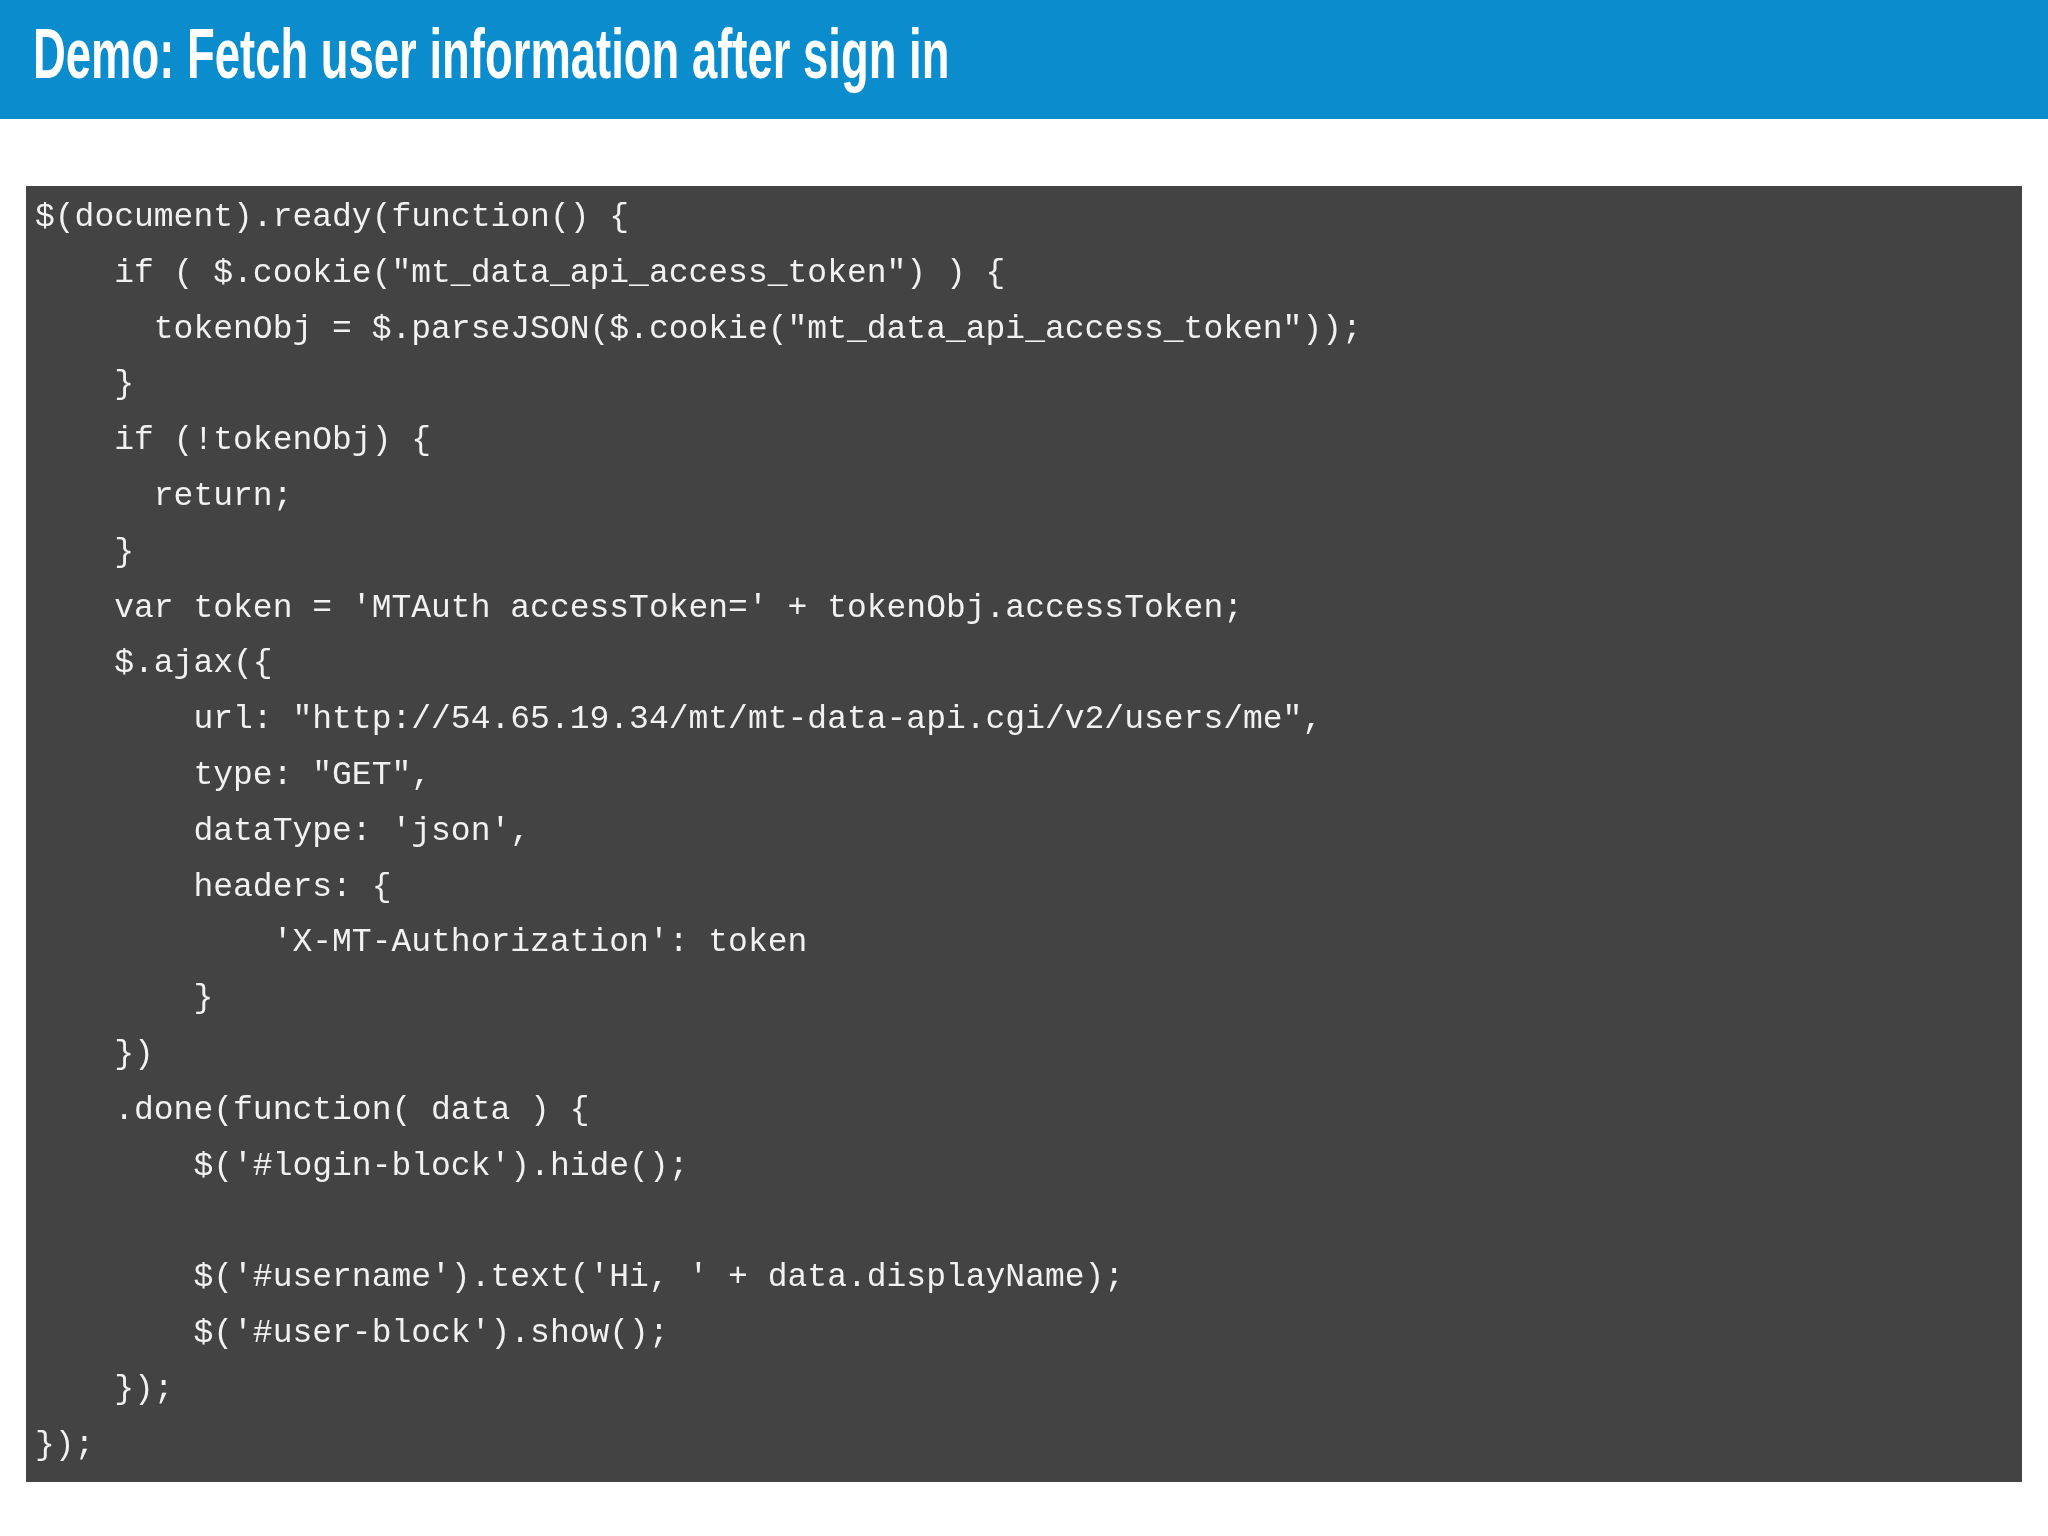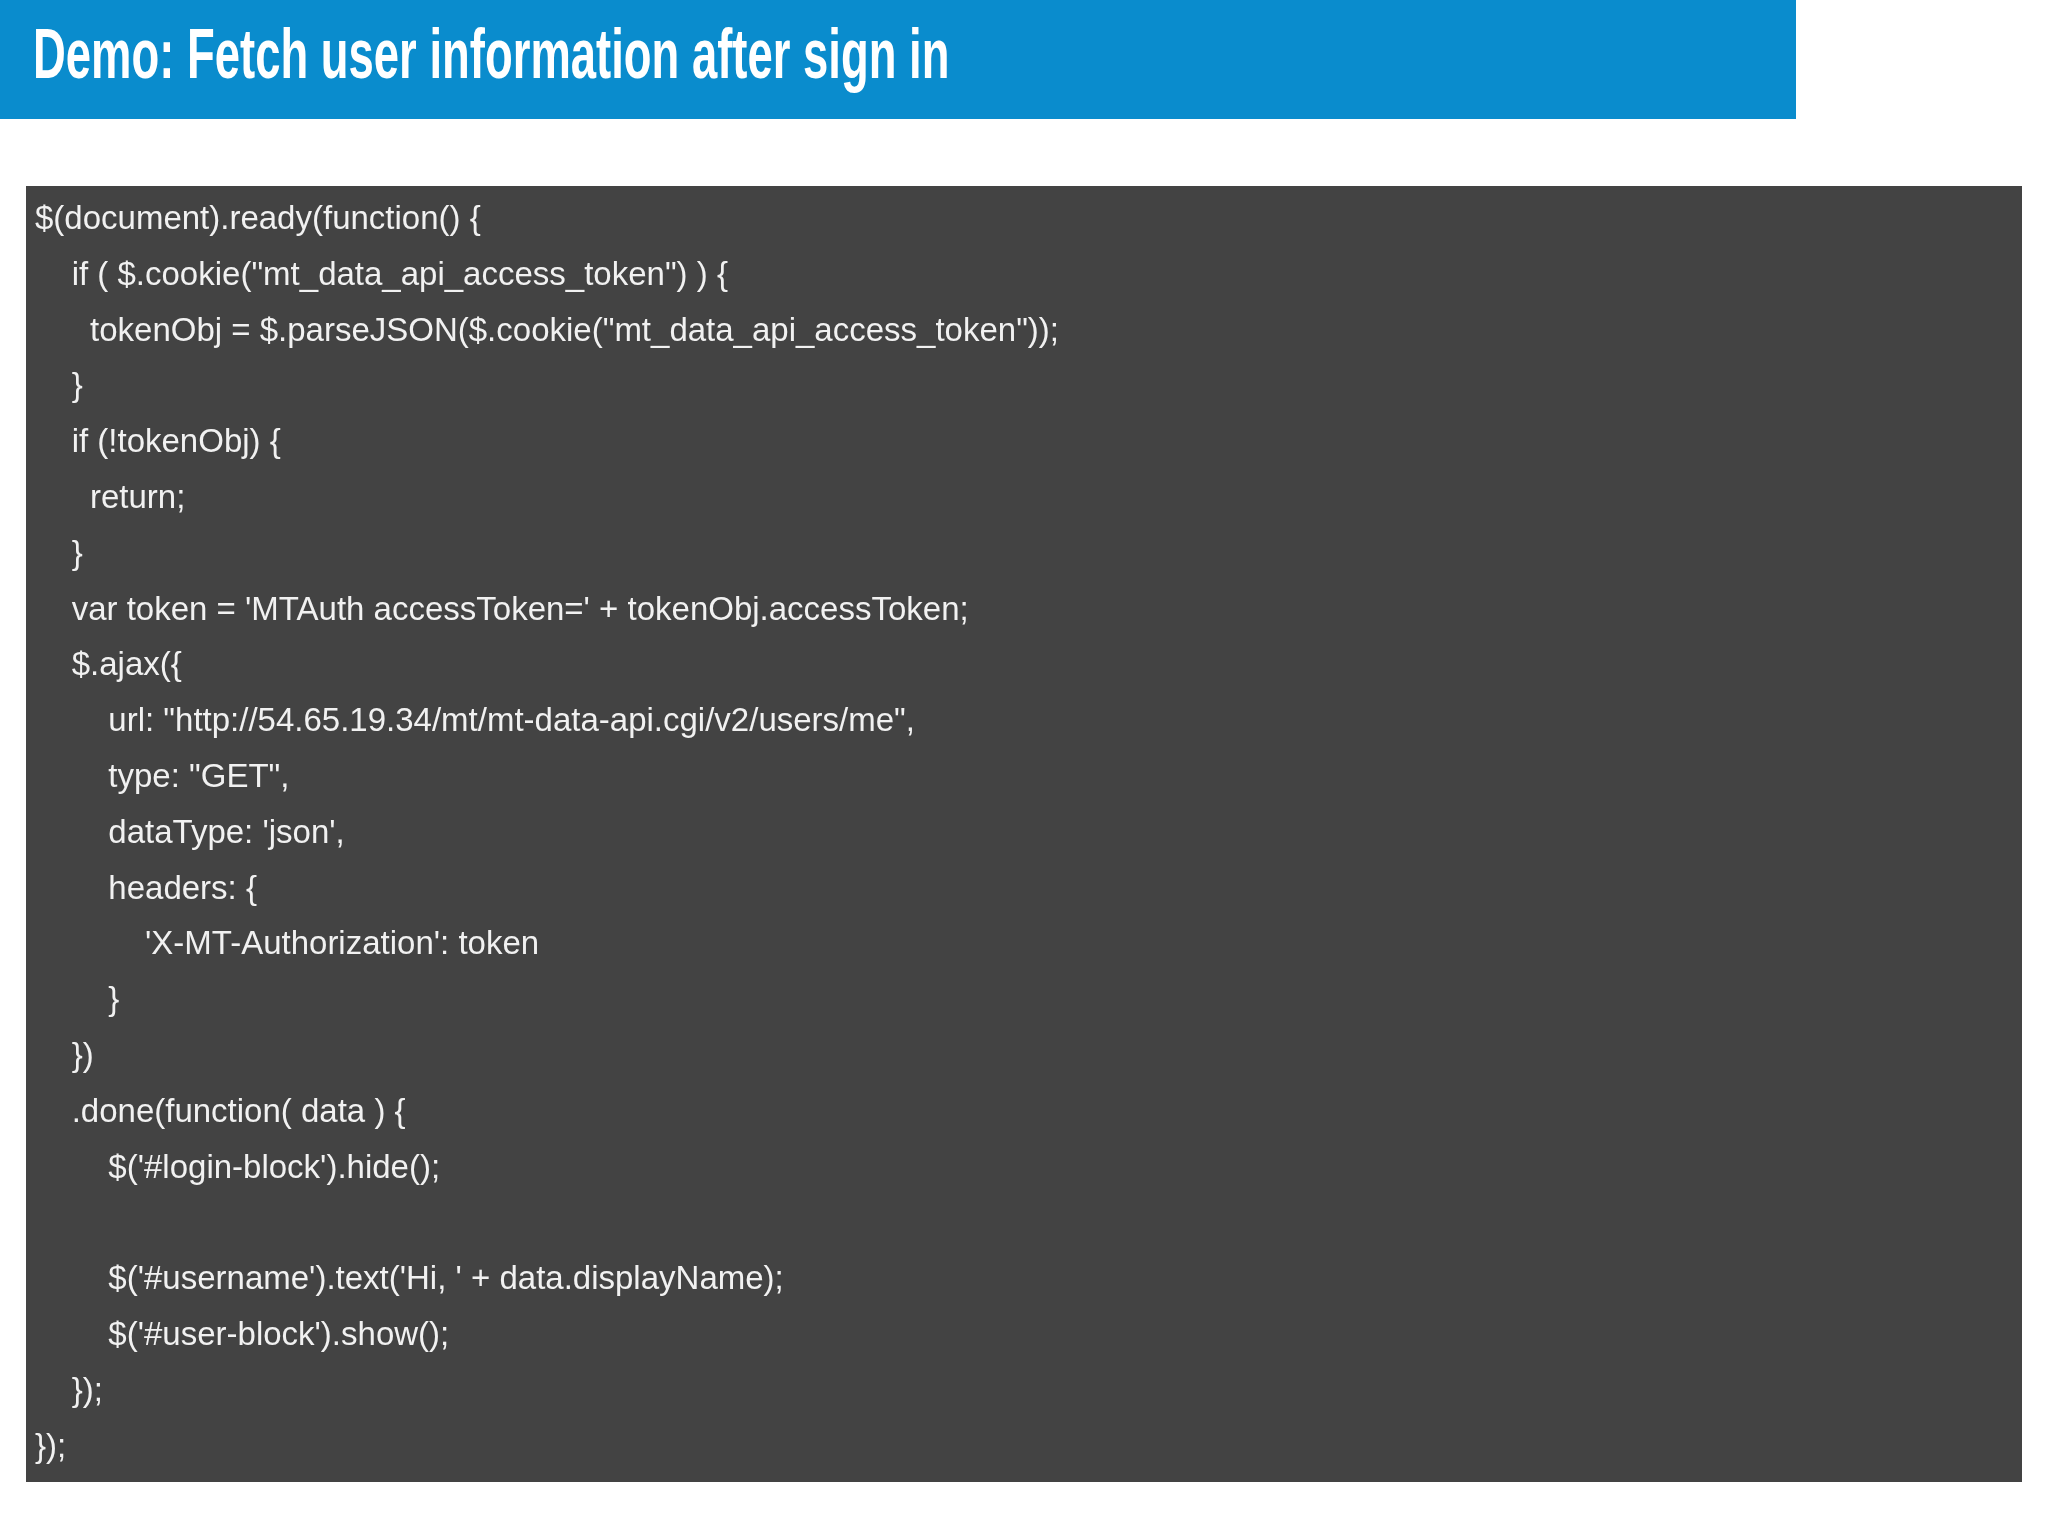--- a/index.html
+++ b/index.html
@@ -10,21 +10,21 @@
     width: 2048px;
     height: 1536px;
     background: #ffffff;
     position: relative;
     overflow: hidden;
   }
   .title-bar {
     position: absolute;
     left: 0;
     top: 0;
-    width: 1796px;
+    width: 2048px;
     height: 119px;
     background: #0a8ccd;
     display: flex;
     align-items: center;
     padding-left: 33px;
     box-sizing: border-box;
   }
   .slide-title {
     margin: 0;
     position: relative;
@@ -43,21 +43,21 @@
     position: absolute;
     left: 26px;
     top: 186px;
     width: 1996px;
     height: 1296px;
     box-sizing: border-box;
     margin: 0;
     padding: 4px 0 0 9px;
     background: #434343;
     color: #f1f1f1;
-    font-family: Liberation Sans, sans-serif;
+    font-family: Liberation Mono, monospace;
     font-size: 33px;
     line-height: 55.8px;
     white-space: pre;
     overflow: hidden;
   }
   .code-line {
     height: 55.8px;
   }
 </style>
 </head>

